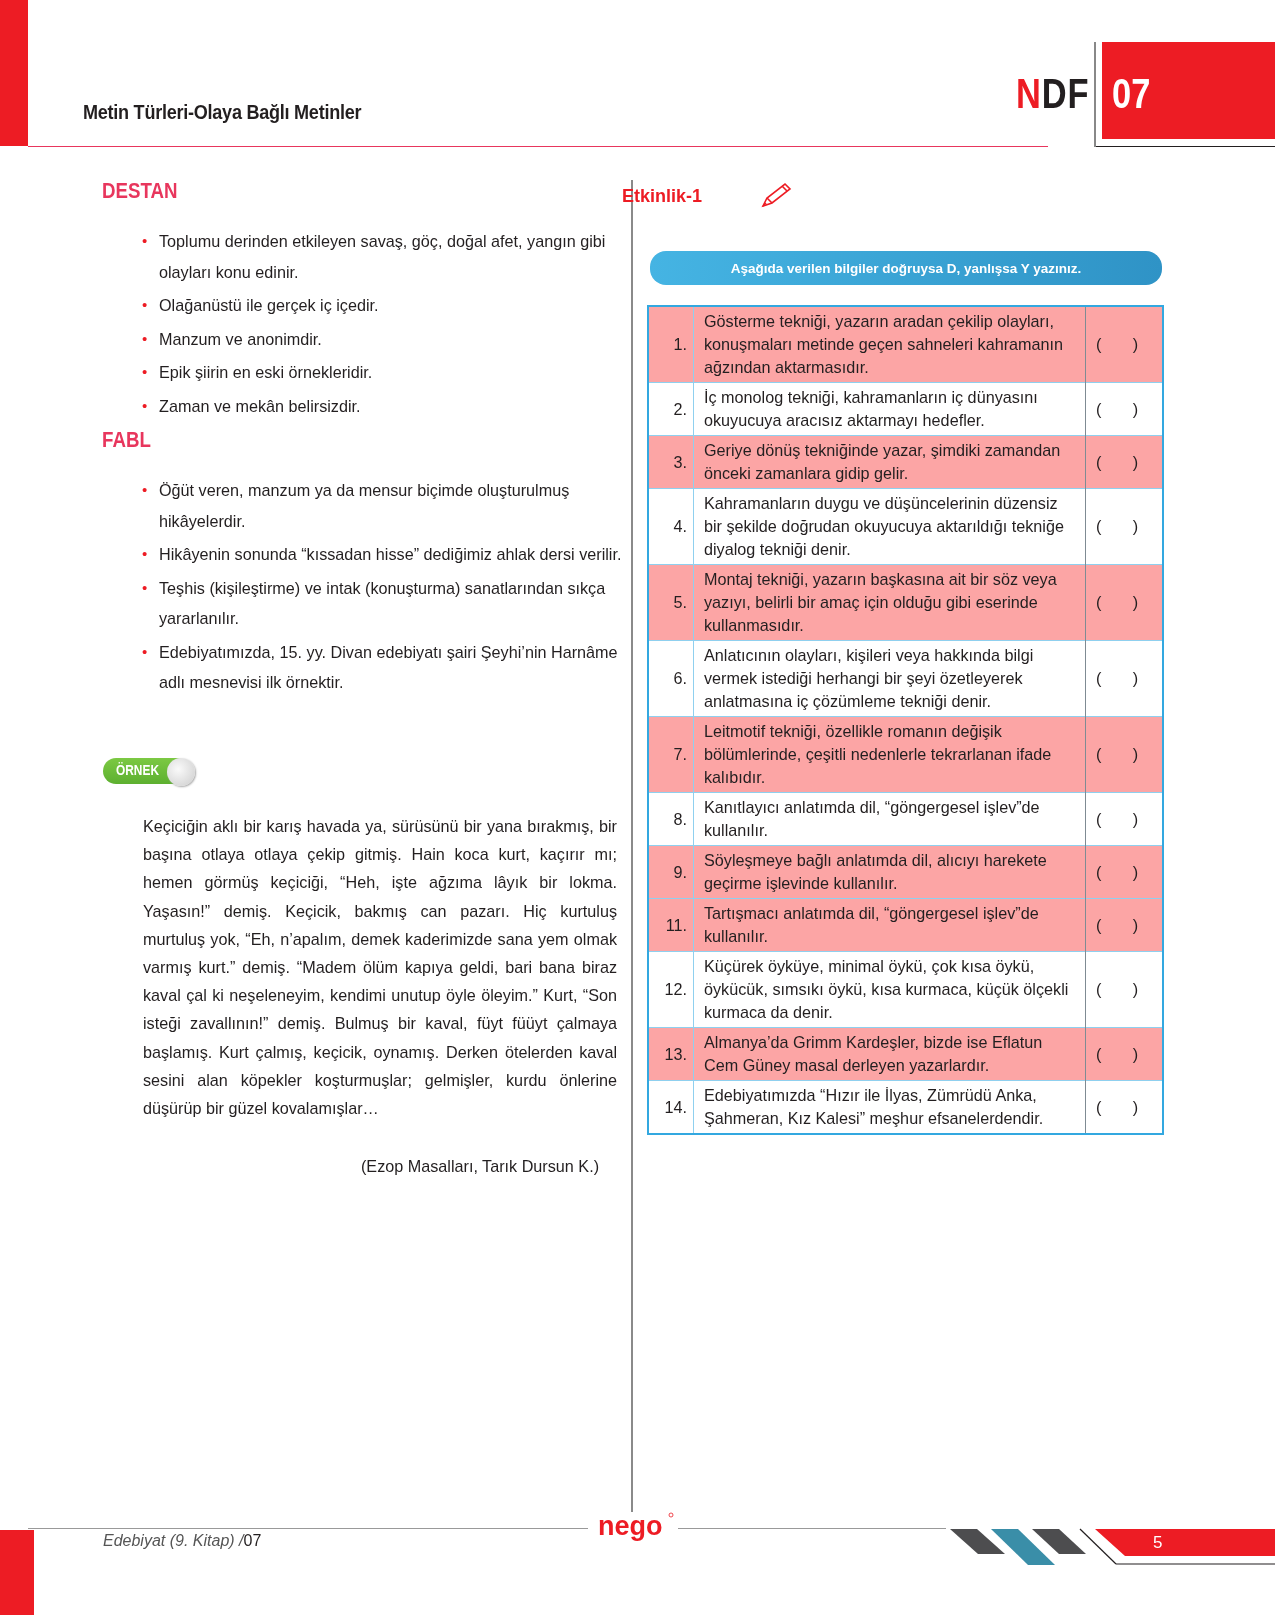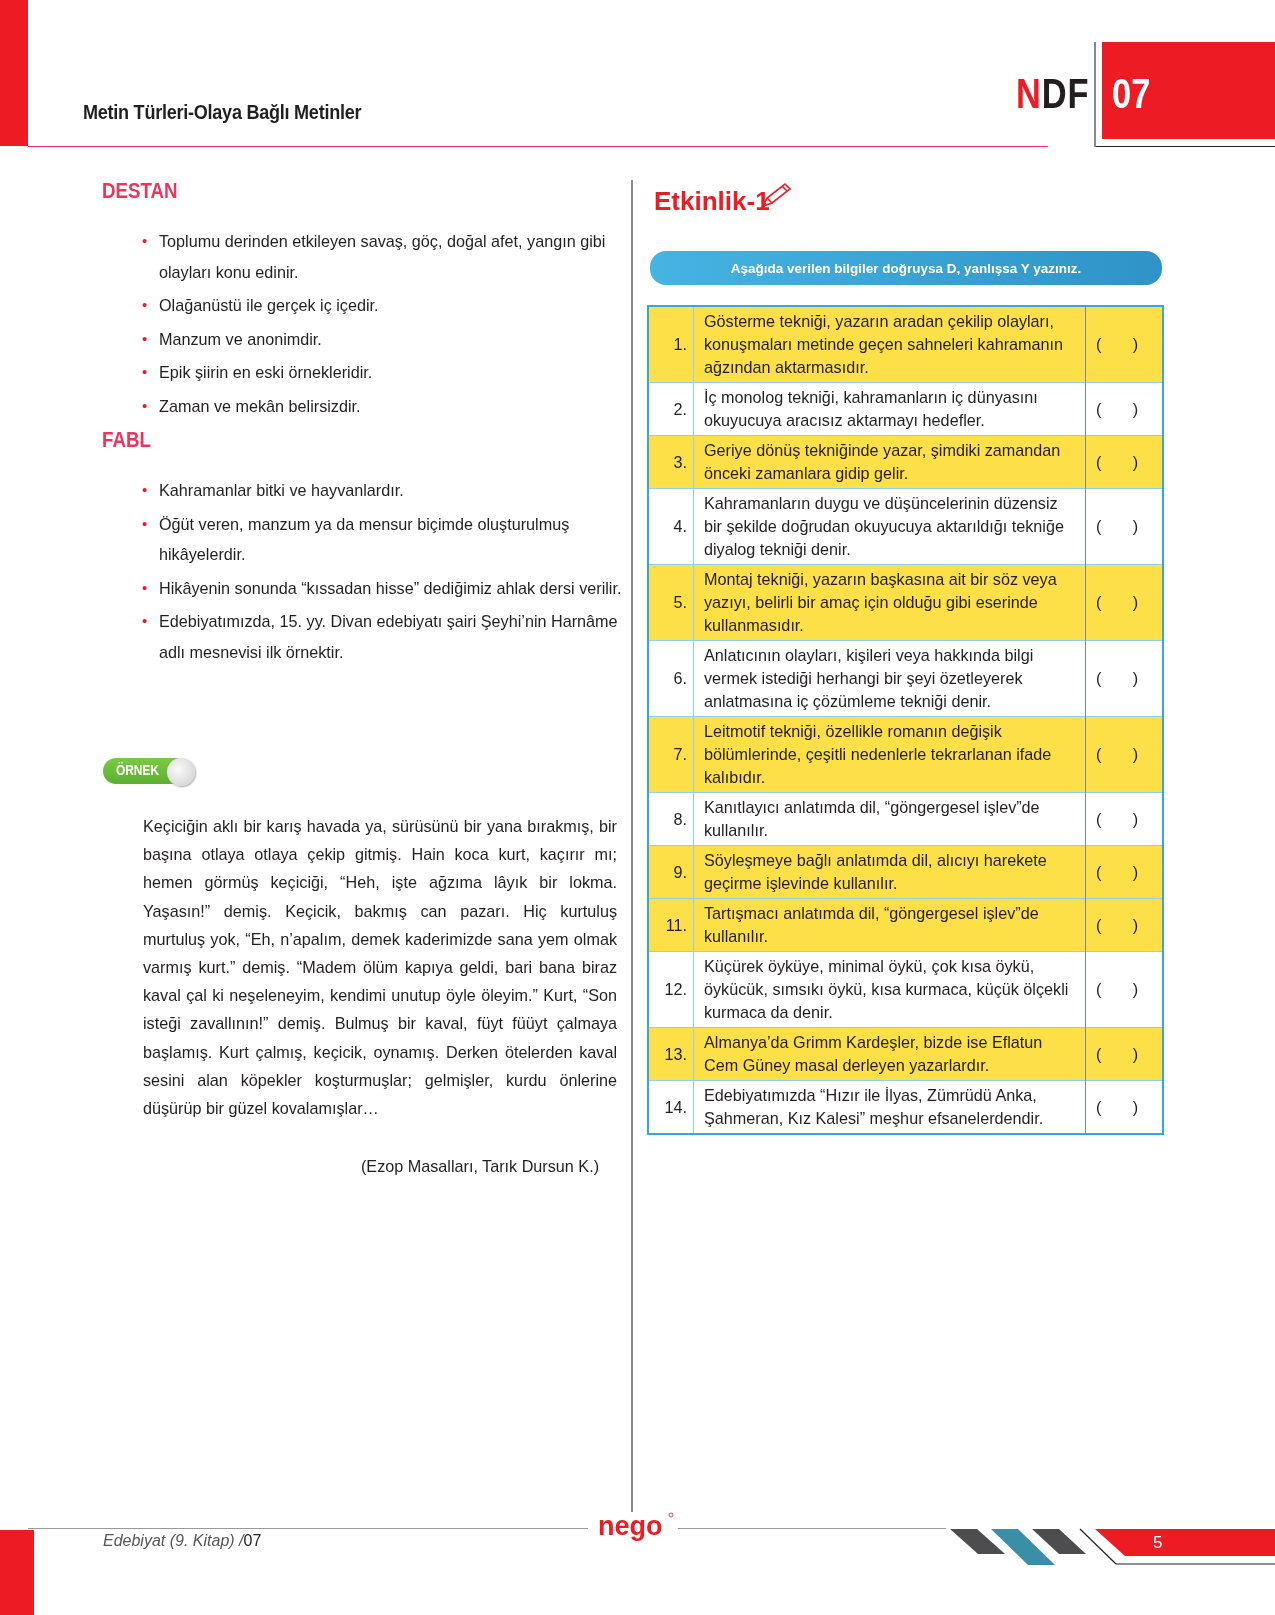--- a/index.html
+++ b/index.html
@@ -30,28 +30,28 @@
                  background:linear-gradient(#7cc943,#5db030); }
   #ornek .lbl { position:absolute; left:13px; top:4px; color:#fff; font-weight:bold; font-size:14px; transform:scaleX(0.85); transform-origin:left; }
   #ornek .knob { position:absolute; left:64px; top:0px; width:28px; height:28px; border-radius:14px;
                  background:radial-gradient(circle at 40% 40%, #fafafa, #ccc); box-shadow:1px 1px 2px #aaa; }
   #story { left:143px; top:812px; width:474px; font-size:16.2px; line-height:28.2px; text-align:justify; }
   #story-source { left:343px; top:1157px; width:274px; font-size:16.2px; text-align:center; }
 
   #col-divider { left:631px; top:180px; width:2px; height:1332px; background:#8a8a8a; }
 
   
-  #etk-title { left:654px; top:186px; font-weight:bold; font-size:26px; color:#ed1c24; }
+  #etk-title { left:622px; top:186px; font-weight:bold; font-size:18px; color:#ed1c24; }
   #pencil-icon { left:759px; top:182px; width:34px; height:28px; }
   #instr { left:650px; top:251px; width:512px; height:34px; border-radius:16px;
            background:linear-gradient(90deg,#45b4e3,#2f93c6); color:#fff; font-weight:bold; font-size:13.5px;
            display:flex; align-items:center; justify-content:center; }
   #q-table { left:647px; top:305px; width:517px; border-collapse:collapse; border:2px solid #33a8e0; }
   #q-table td { border-top:1px solid #8fd0ef; font-size:16.2px; line-height:23px; vertical-align:middle; }
-  #q-table tr.shade td { background:#fde047; }
+  #q-table tr.shade td { background:#fca5a5; }
   #q-table td.num { width:38px; text-align:right; padding:0 6px 0 0; border-right:1px solid #8fd0ef; }
   #q-table td.txt { padding:3px 6px 3px 10px; border-right:1px solid #7f8b93; }
   #q-table td.ans { width:66px; padding:0 0 0 10px; white-space:pre; }
 
   
   #footer-rule-l { left:28px; top:1528px; width:560px; height:1px; background:#999; }
   #footer-rule-m { left:678px; top:1528px; width:268px; height:1px; background:#999; }
   #left-bar-bot { left:0; top:1530px; width:34px; height:85px; background:#ed1c24; }
   #footer-book { left:103px; top:1532px; font-style:italic; font-size:16px; color:#555; }
   #footer-book b { font-style:normal; font-weight:normal; color:#231f20; }
@@ -75,23 +75,23 @@
 <ul class="abs bul" id="destan-list">
     <li>Toplumu derinden etkileyen savaş, göç, doğal afet, yangın gibi olayları konu edinir.</li>
     <li>Olağanüstü ile gerçek iç içedir.</li>
     <li>Manzum ve anonimdir.</li>
     <li>Epik şiirin en eski örnekleridir.</li>
     <li>Zaman ve mekân belirsizdir.</li>
   </ul>
 
 <div class="abs sec-title" style="left:102px; top:427px;">FABL</div>
 <ul class="abs bul" id="fabl-list">
-    <li>Kahramanlar bitki ve hayvanlardır.</li>
     <li>Öğüt veren, manzum ya da mensur biçimde oluşturulmuş hikâyelerdir.</li>
     <li>Hikâyenin sonunda “kıssadan hisse” dediğimiz ahlak dersi verilir.</li>
+    <li>Teşhis (kişileştirme) ve intak (konuşturma) sanatlarından sıkça yararlanılır.</li>
     <li>Edebiyatımızda, 15. yy. Divan edebiyatı şairi Şeyhi’nin Harnâme adlı mesnevisi ilk örnektir.</li>
   </ul>
 
 <div class="abs" id="ornek">
   <div class="pill"></div>
   <div class="lbl">ÖRNEK</div>
   <div class="knob"></div>
 </div>
 <div class="abs" id="story">Keçiciğin aklı bir karış havada ya, sürüsünü bir yana bırakmış, bir başına otlaya otlaya çekip gitmiş. Hain koca kurt, kaçırır mı; hemen görmüş keçiciği, “Heh, işte ağzıma lâyık bir lokma. Yaşasın!” demiş. Keçicik, bakmış can pazarı. Hiç kurtuluş murtuluş yok, “Eh, n’apalım, demek kaderimizde sana yem olmak varmış kurt.” demiş. “Madem ölüm kapıya geldi, bari bana biraz kaval çal ki neşeleneyim, kendimi unutup öyle öleyim.” Kurt, “Son isteği zavallının!” demiş. Bulmuş bir kaval, füyt füüyt çalmaya başlamış. Kurt çalmış, keçicik, oynamış. Derken ötelerden kaval sesini alan köpekler koşturmuşlar; gelmişler, kurdu önlerine düşürüp bir güzel kovalamışlar…</div>
 <div class="abs" id="story-source">(Ezop Masalları, Tarık Dursun K.)</div>

